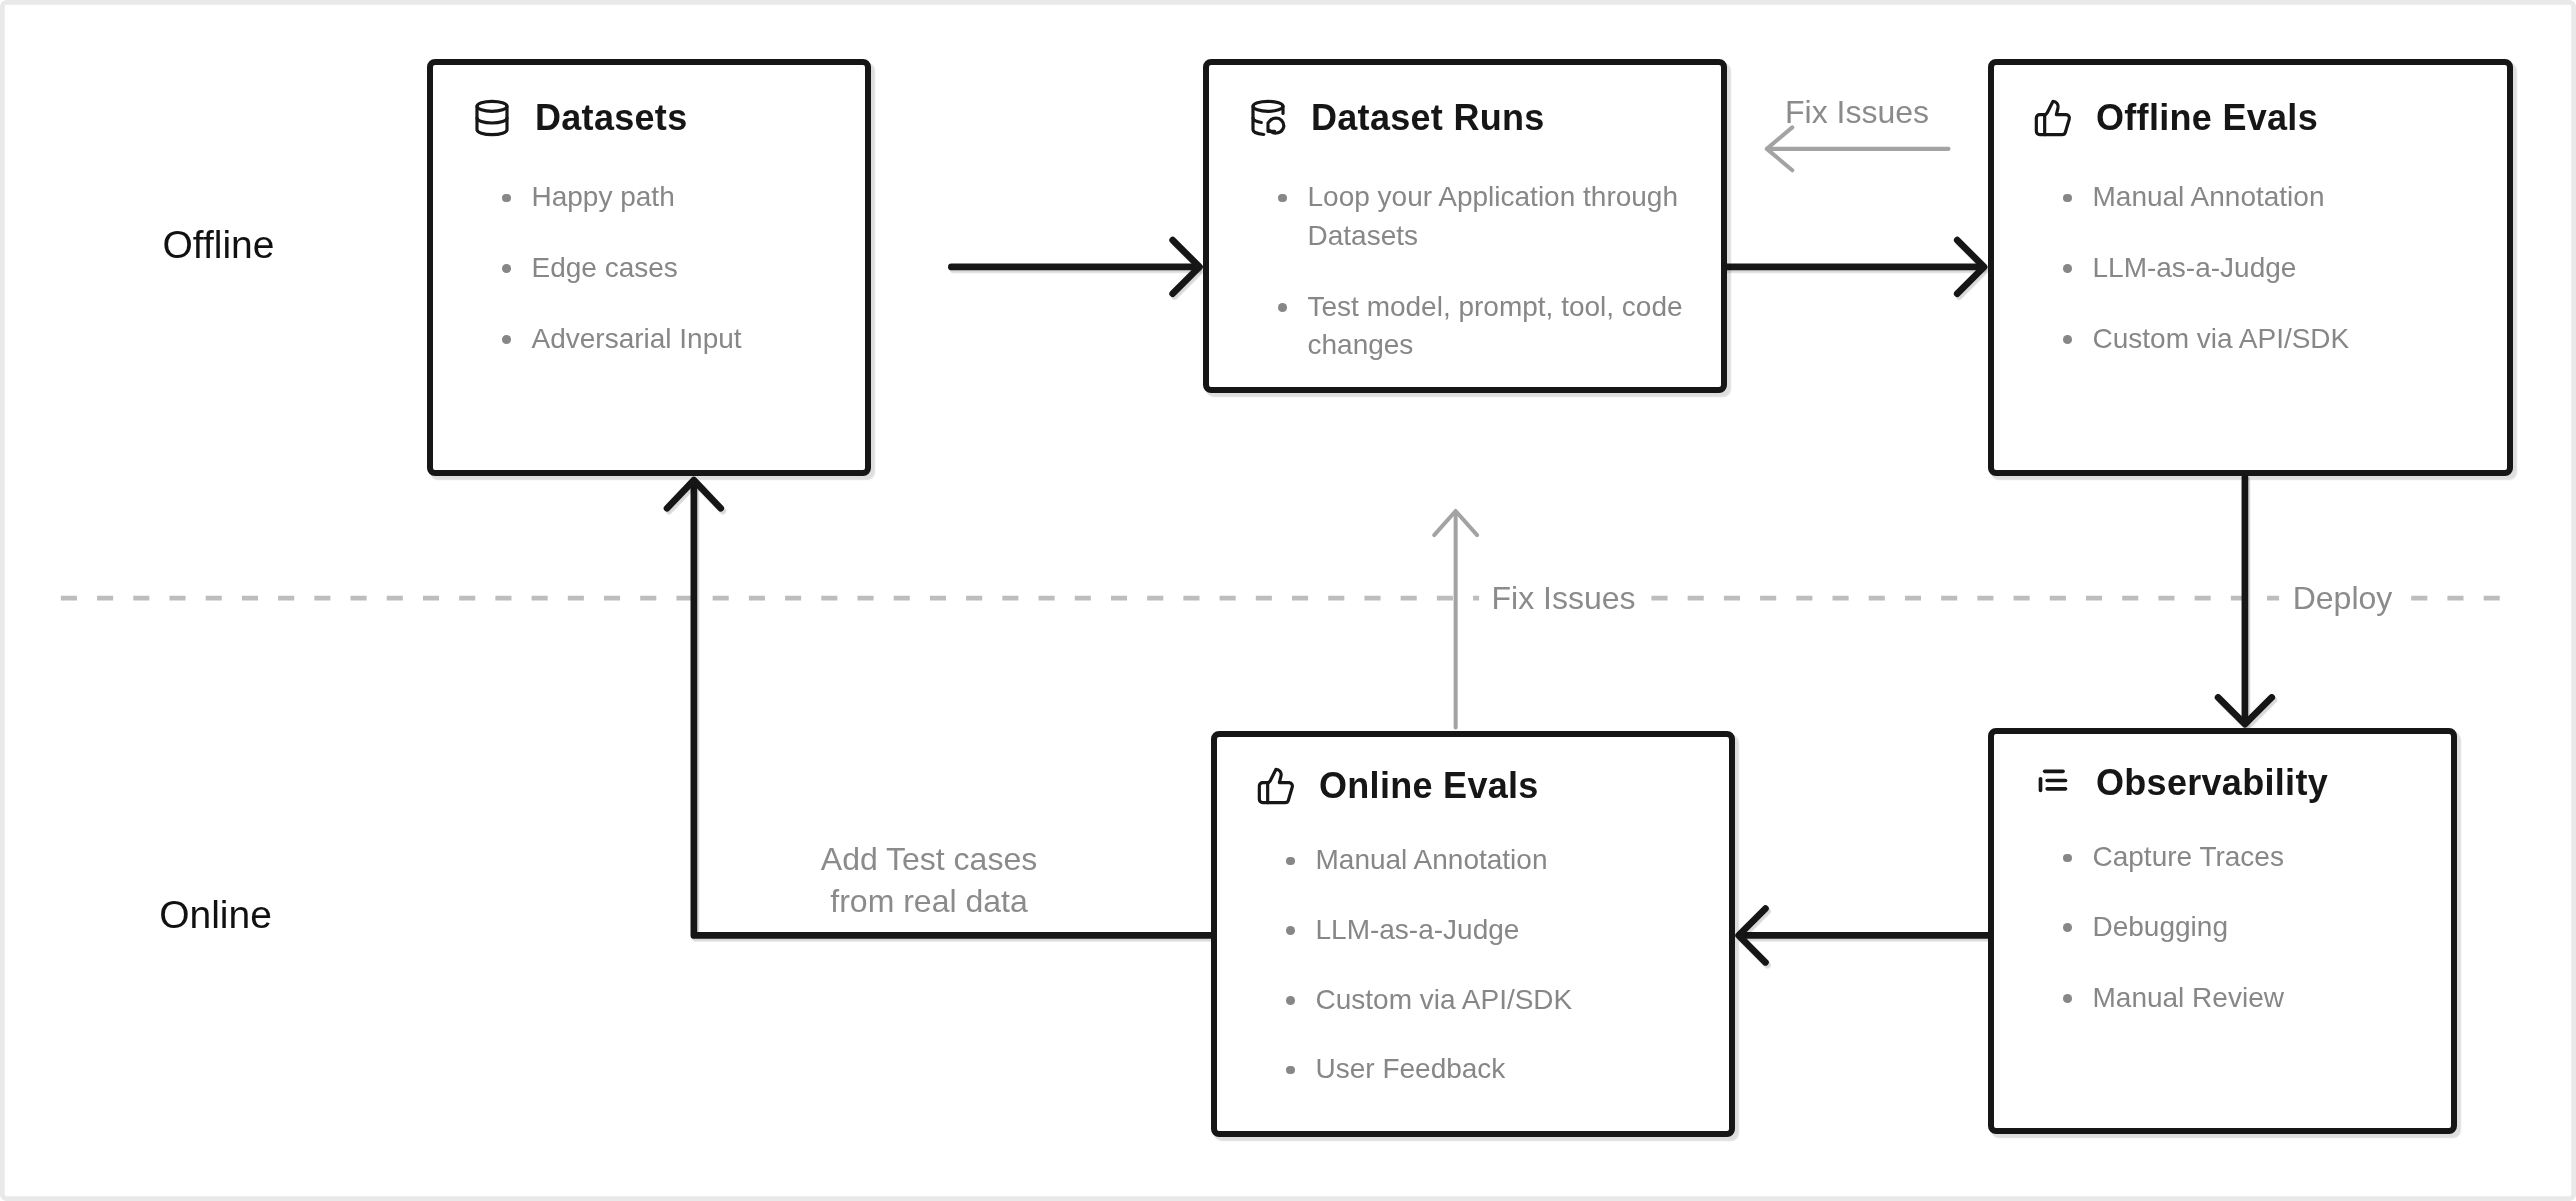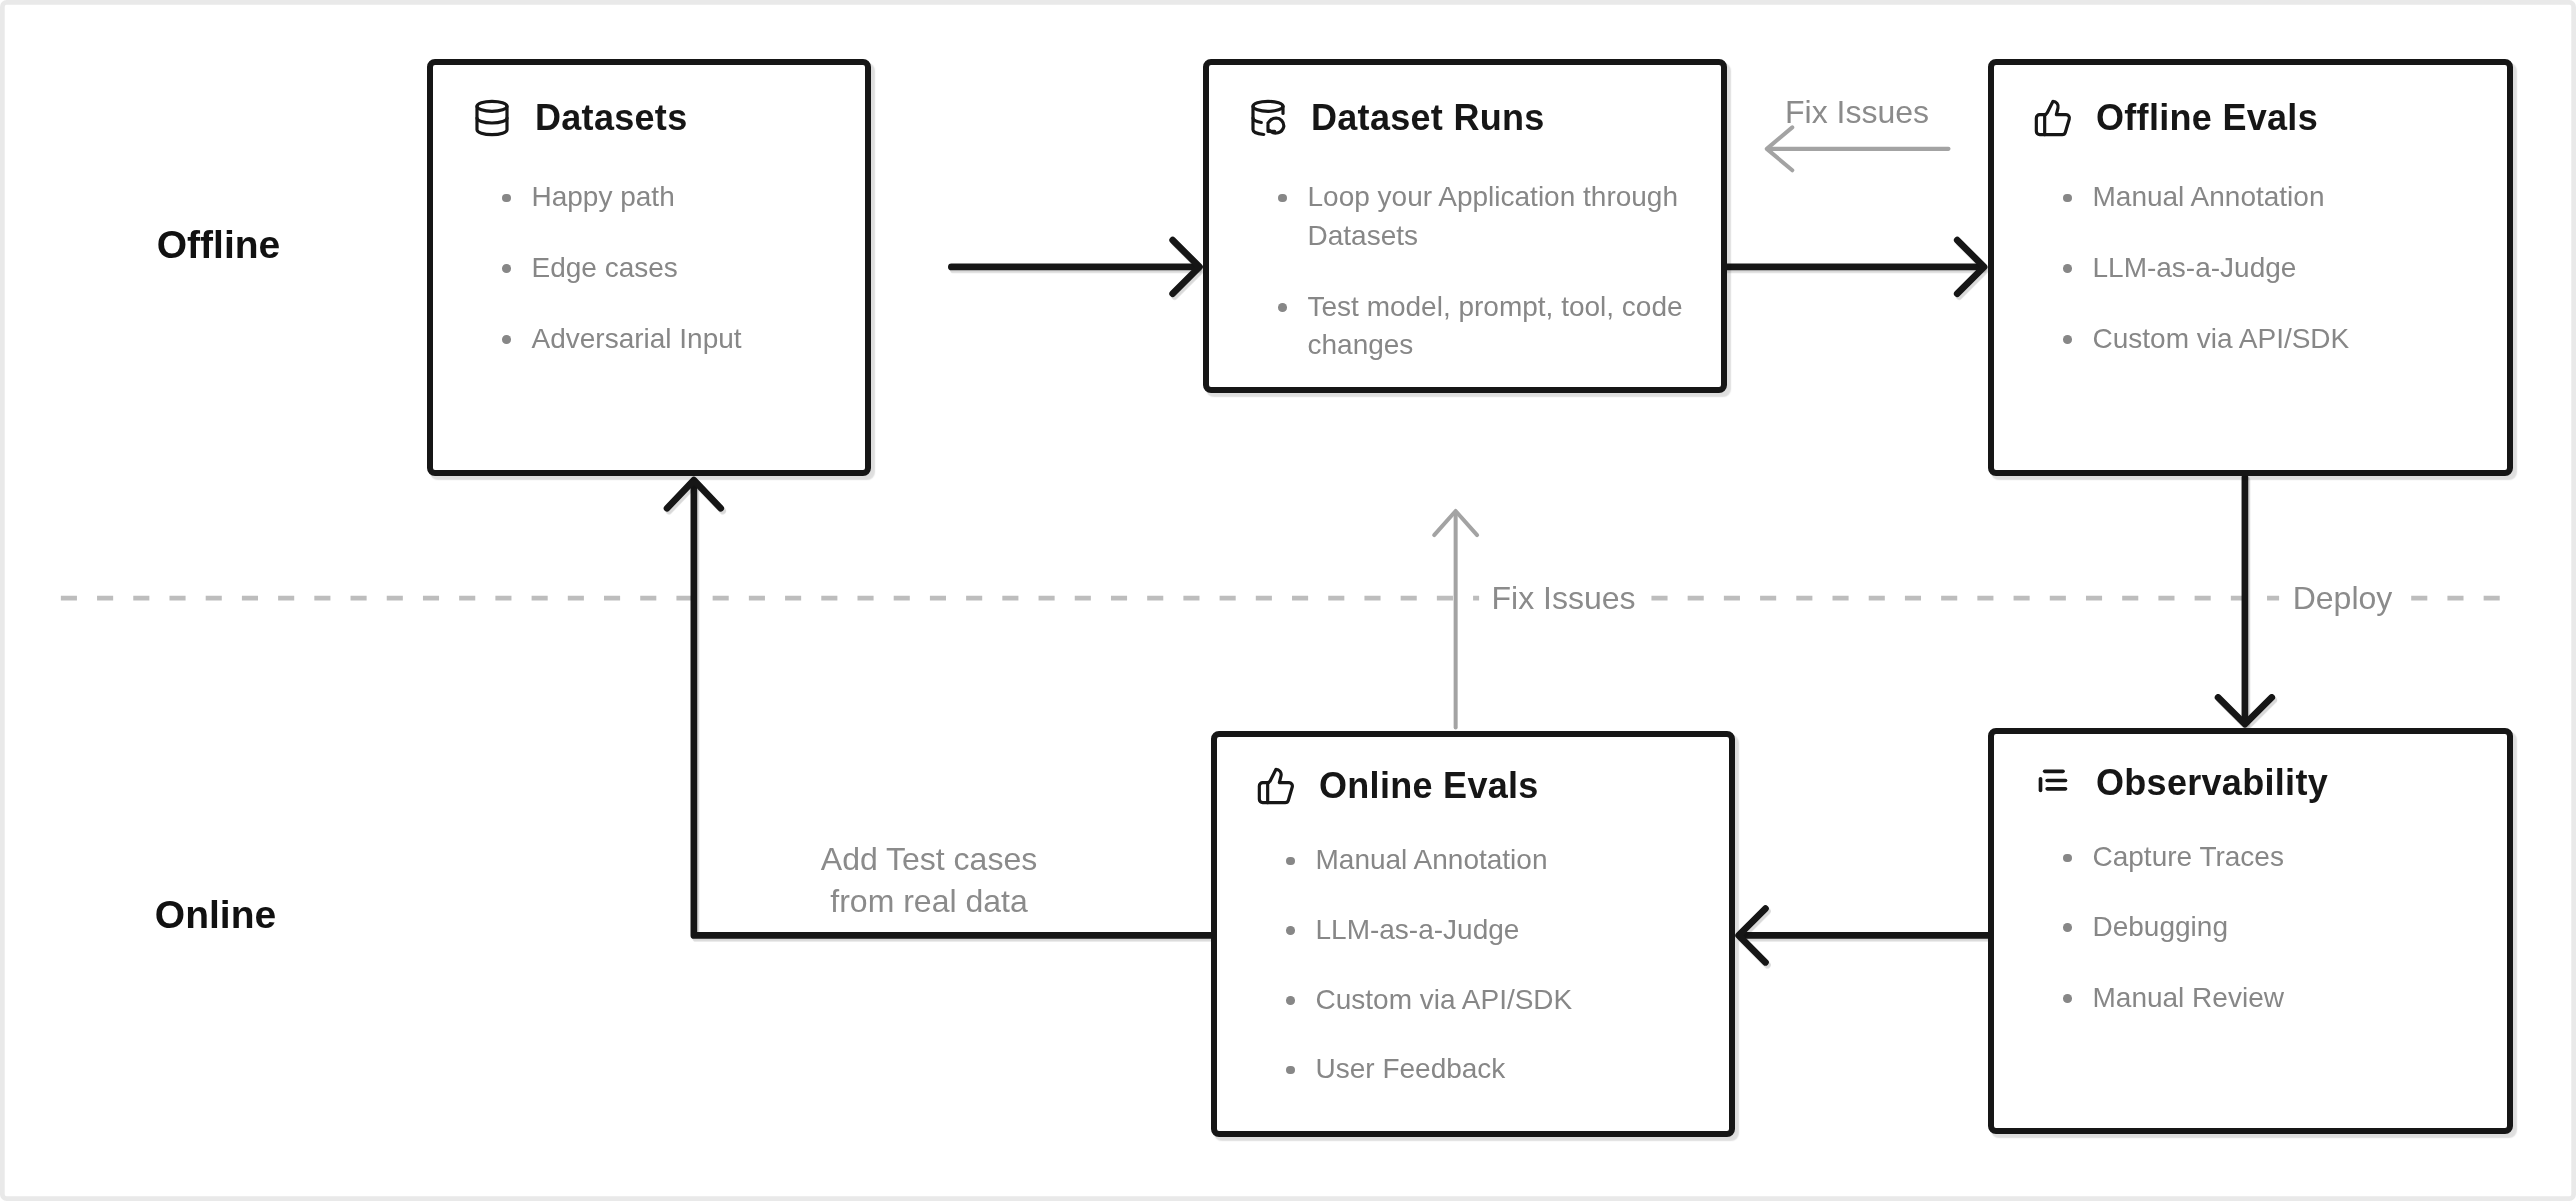--- a/index.html
+++ b/index.html
@@ -72,21 +72,21 @@
     position:absolute;
     left:0;top:15.4px;
     width:8.7px;height:8.7px;
     border-radius:50%;
     background:var(--bullet);
   }
   
   .side-label{
     position:absolute;
     font-size:39px;
-    font-weight:700;
+    font-weight:400;
     color:#111;
     text-align:center;
     width:215px;
   }
   .edge-label{
     position:absolute;
     font-size:32px;
     color:var(--muted-label);
     text-align:center;
   }
@@ -212,21 +212,21 @@
       <span class="node-title">Online Evals</span>
     </div>
     <ul class="node-list">
       <li style="margin-bottom:31px;">Manual Annotation</li>
       <li style="margin-bottom:31px;">LLM-as-a-Judge</li>
       <li style="margin-bottom:31px;">Custom via API/SDK</li>
       <li style="margin-bottom:0;">User Feedback</li>
     </ul>
   </div>
 
-  <div class="node" style="left:1988px;top:728px;width:525px;height:406px;padding-top:23px;">
+  <div class="node" style="left:1988px;top:728px;width:469px;height:406px;padding-top:23px;">
     <div class="node-header" style="margin-bottom:34px;">
       <span class="icon">
         <svg viewBox="0 0 24 24" fill="none" stroke="currentColor" stroke-width="2.2" stroke-linecap="round" stroke-linejoin="round">
           <path d="M7 5h11"></path>
           <path d="M4.5 9.5v7"></path>
           <path d="M8.5 10.5h11"></path>
           <path d="M8.5 15.5h11"></path>
         </svg>
       </span>
       <span class="node-title">Observability</span>

